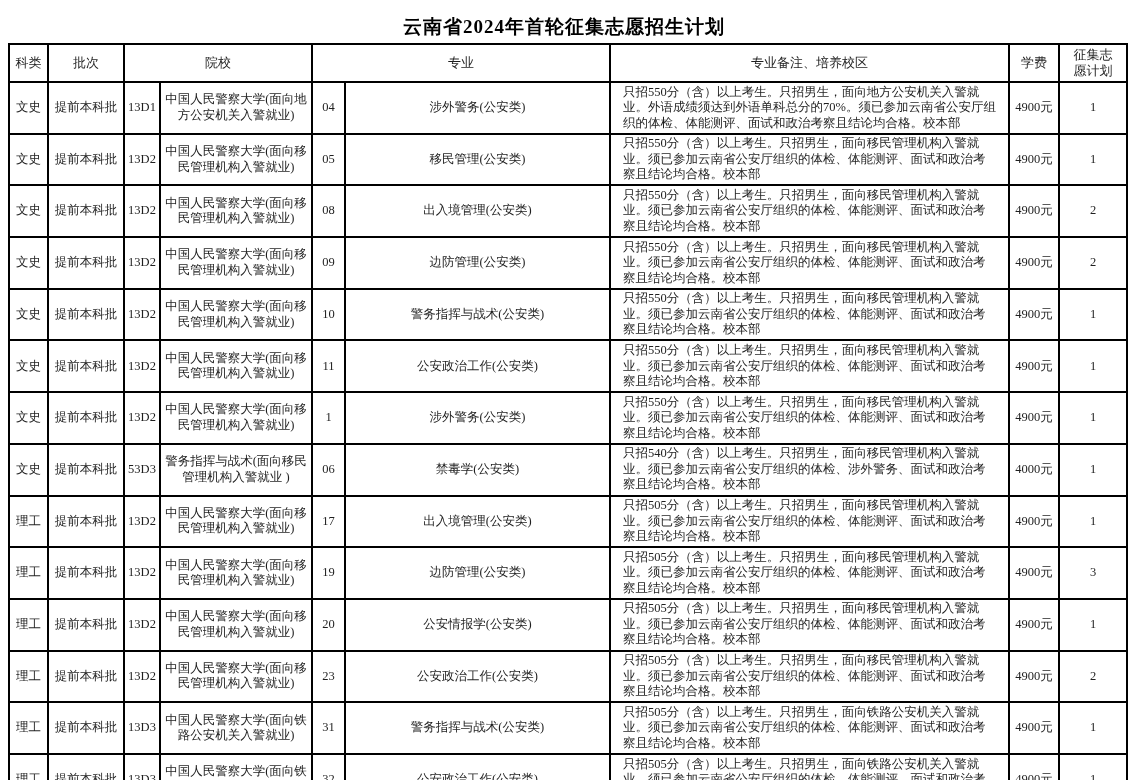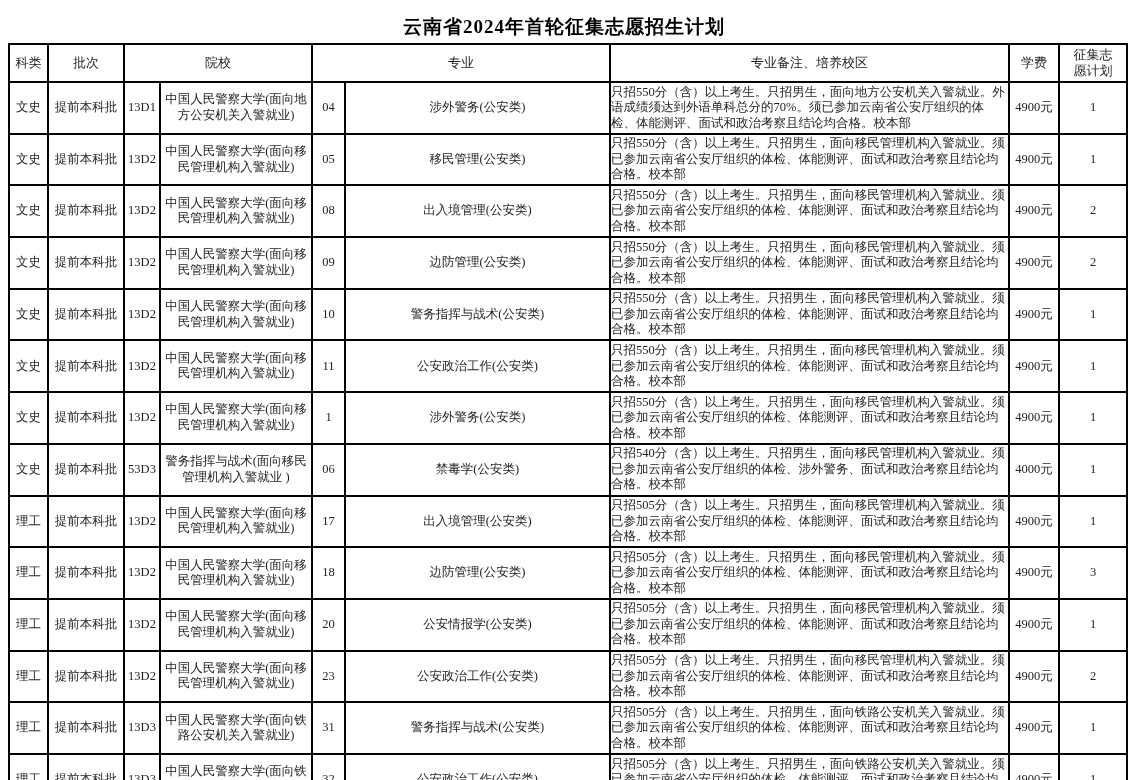--- a/index.html
+++ b/index.html
@@ -36,21 +36,21 @@
   .plan-table th{
     font-weight:normal;
     font-size:13px;
     height:24px;
     padding:2px 1px;
   }
   .plan-table thead tr{height:28px;}
   .plan-table tbody tr{height:51.7px;}
   .plan-table td.remark{
     text-align:left;
-    padding:1px 0;
+    padding:1px 12px;
   }
   .wrap-3{display:inline-block;max-width:44px;line-height:16px;}
 </style>
 </head>
 <body>
 
 <div class="page-title">云南省2024年首轮征集志愿招生计划</div>
 
 <table class="plan-table">
   <colgroup>
@@ -173,21 +173,21 @@
         <td>出入境管理(公安类)</td>
         <td class="remark">只招505分（含）以上考生。只招男生，面向移民管理机构入警就业。须已参加云南省公安厅组织的体检、体能测评、面试和政治考察且结论均合格。校本部</td>
         <td>4900元</td>
         <td>1</td>
       </tr>
       <tr>
         <td>理工</td>
         <td>提前本科批</td>
         <td>13D2</td>
         <td>中国人民警察大学(面向移民管理机构入警就业)</td>
-        <td>18</td>
+        <td>19</td>
         <td>边防管理(公安类)</td>
         <td class="remark">只招505分（含）以上考生。只招男生，面向移民管理机构入警就业。须已参加云南省公安厅组织的体检、体能测评、面试和政治考察且结论均合格。校本部</td>
         <td>4900元</td>
         <td>3</td>
       </tr>
       <tr>
         <td>理工</td>
         <td>提前本科批</td>
         <td>13D2</td>
         <td>中国人民警察大学(面向移民管理机构入警就业)</td>

